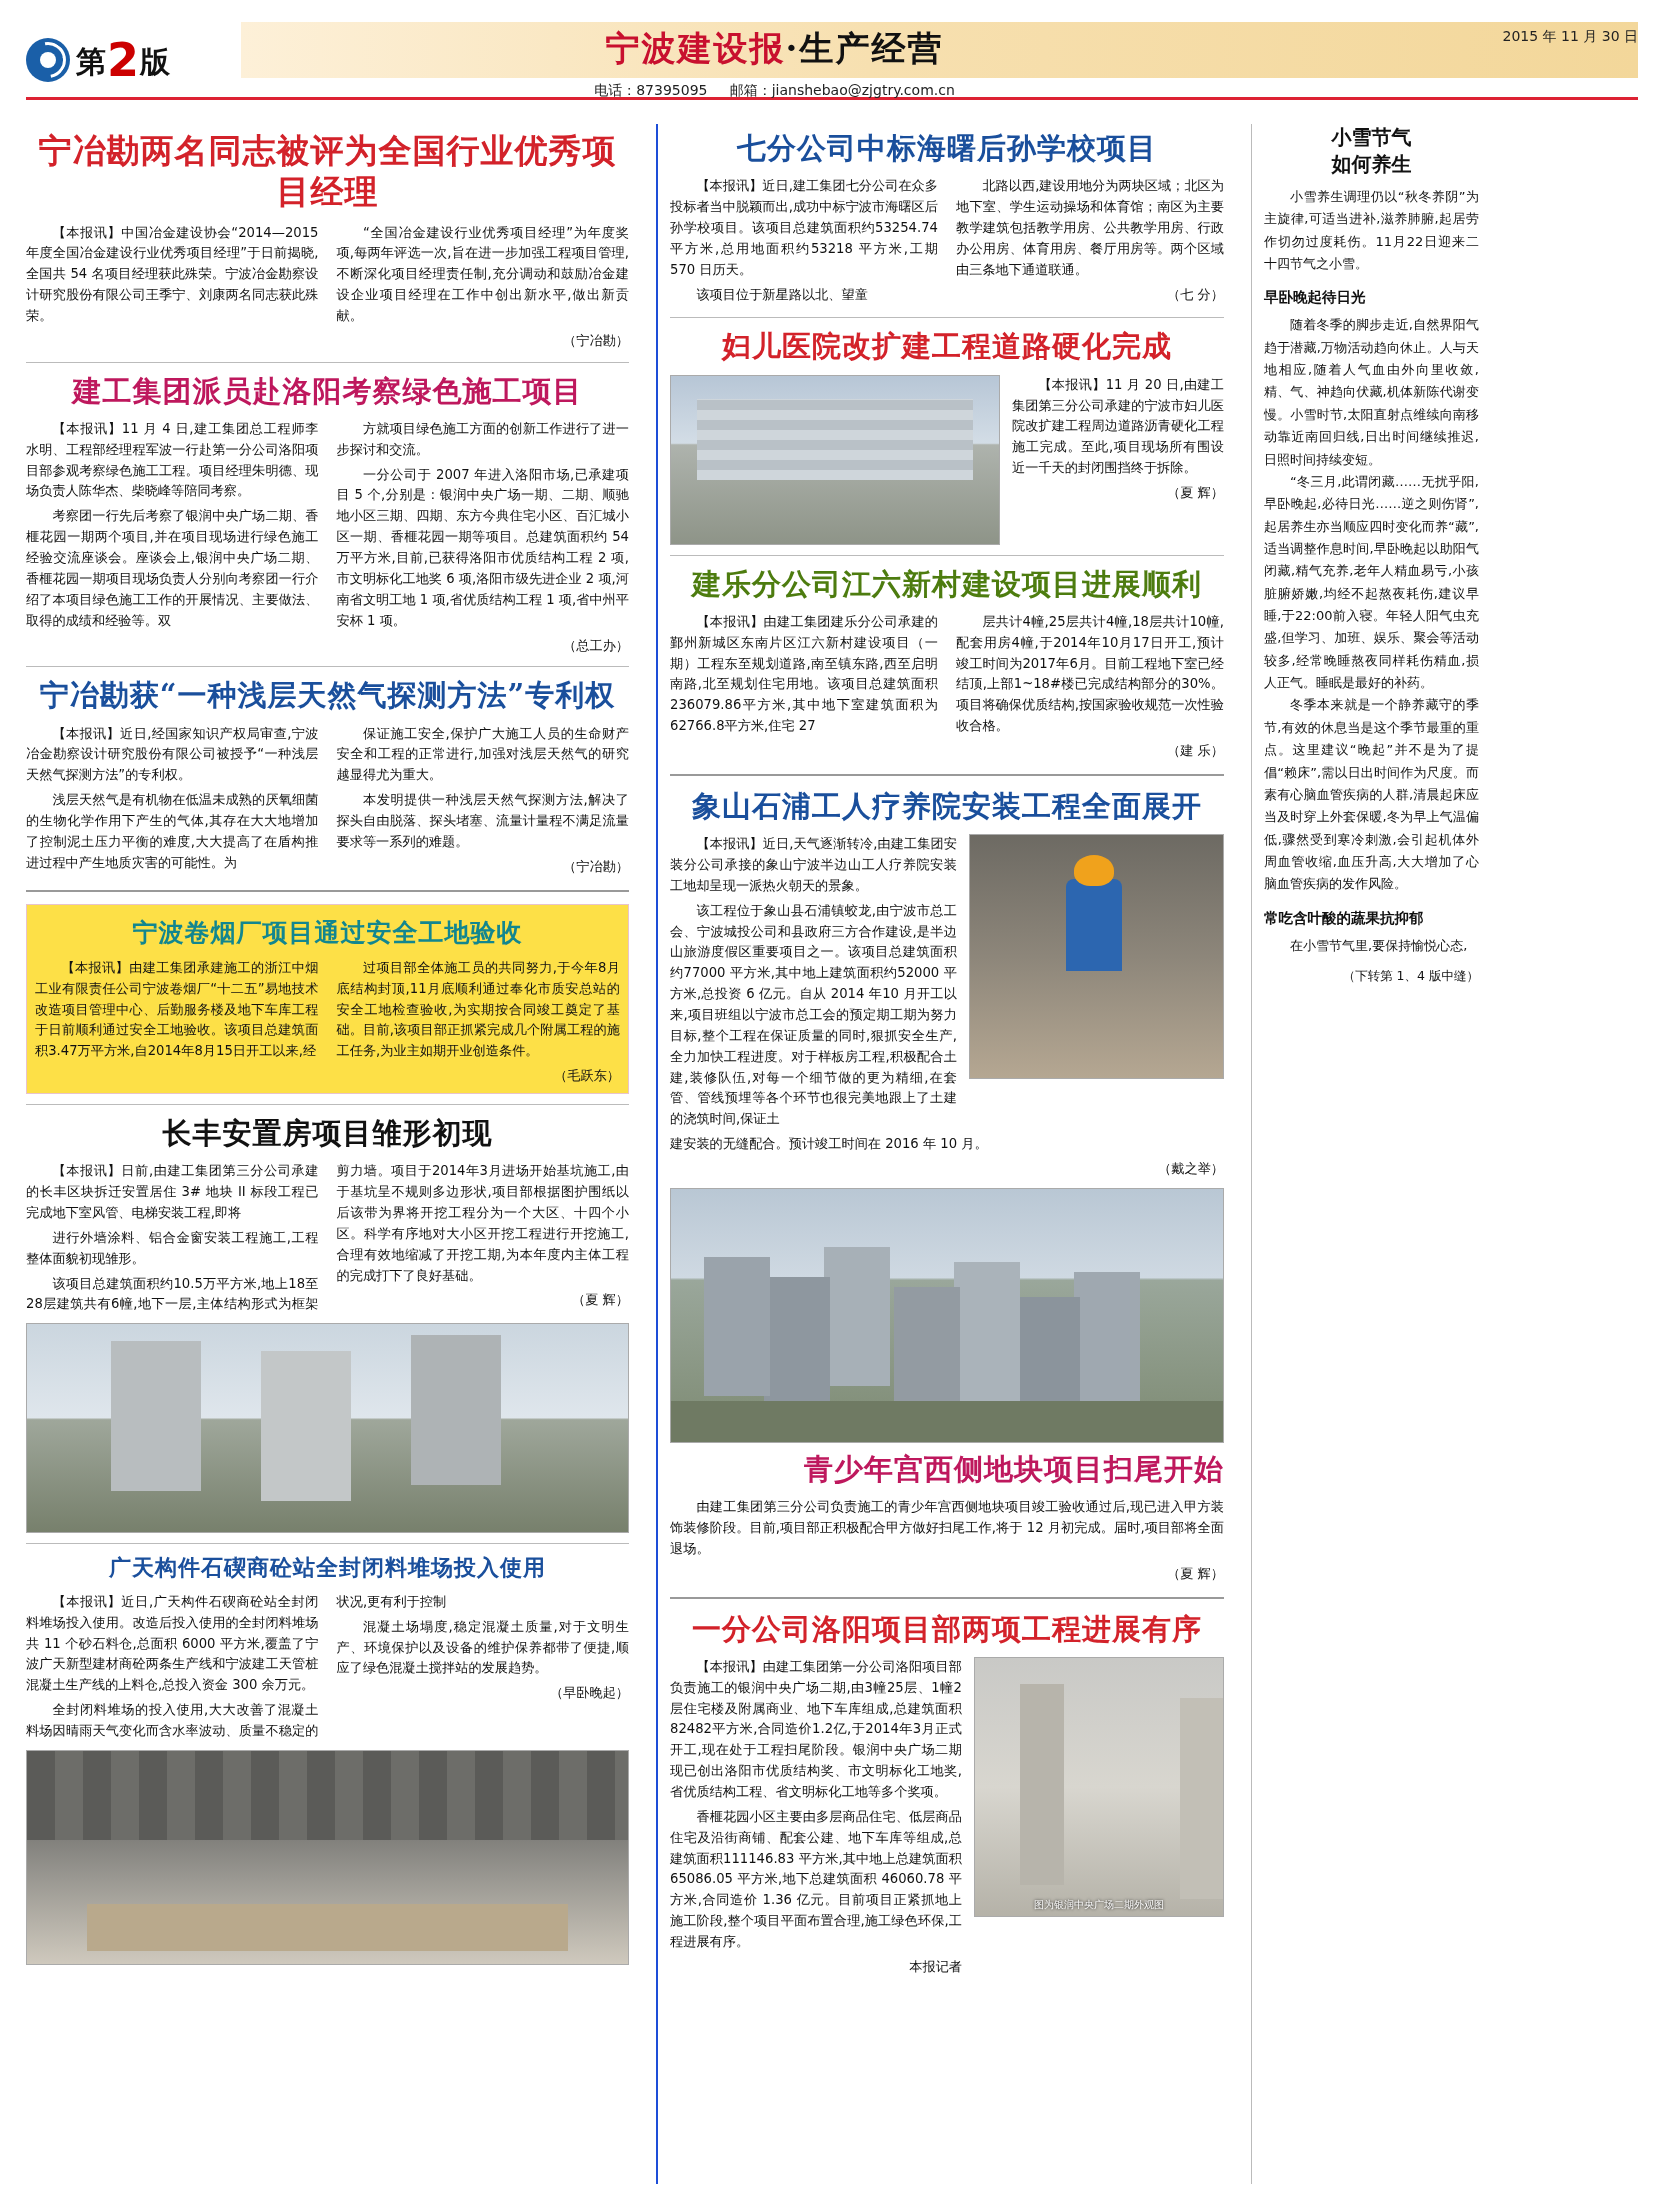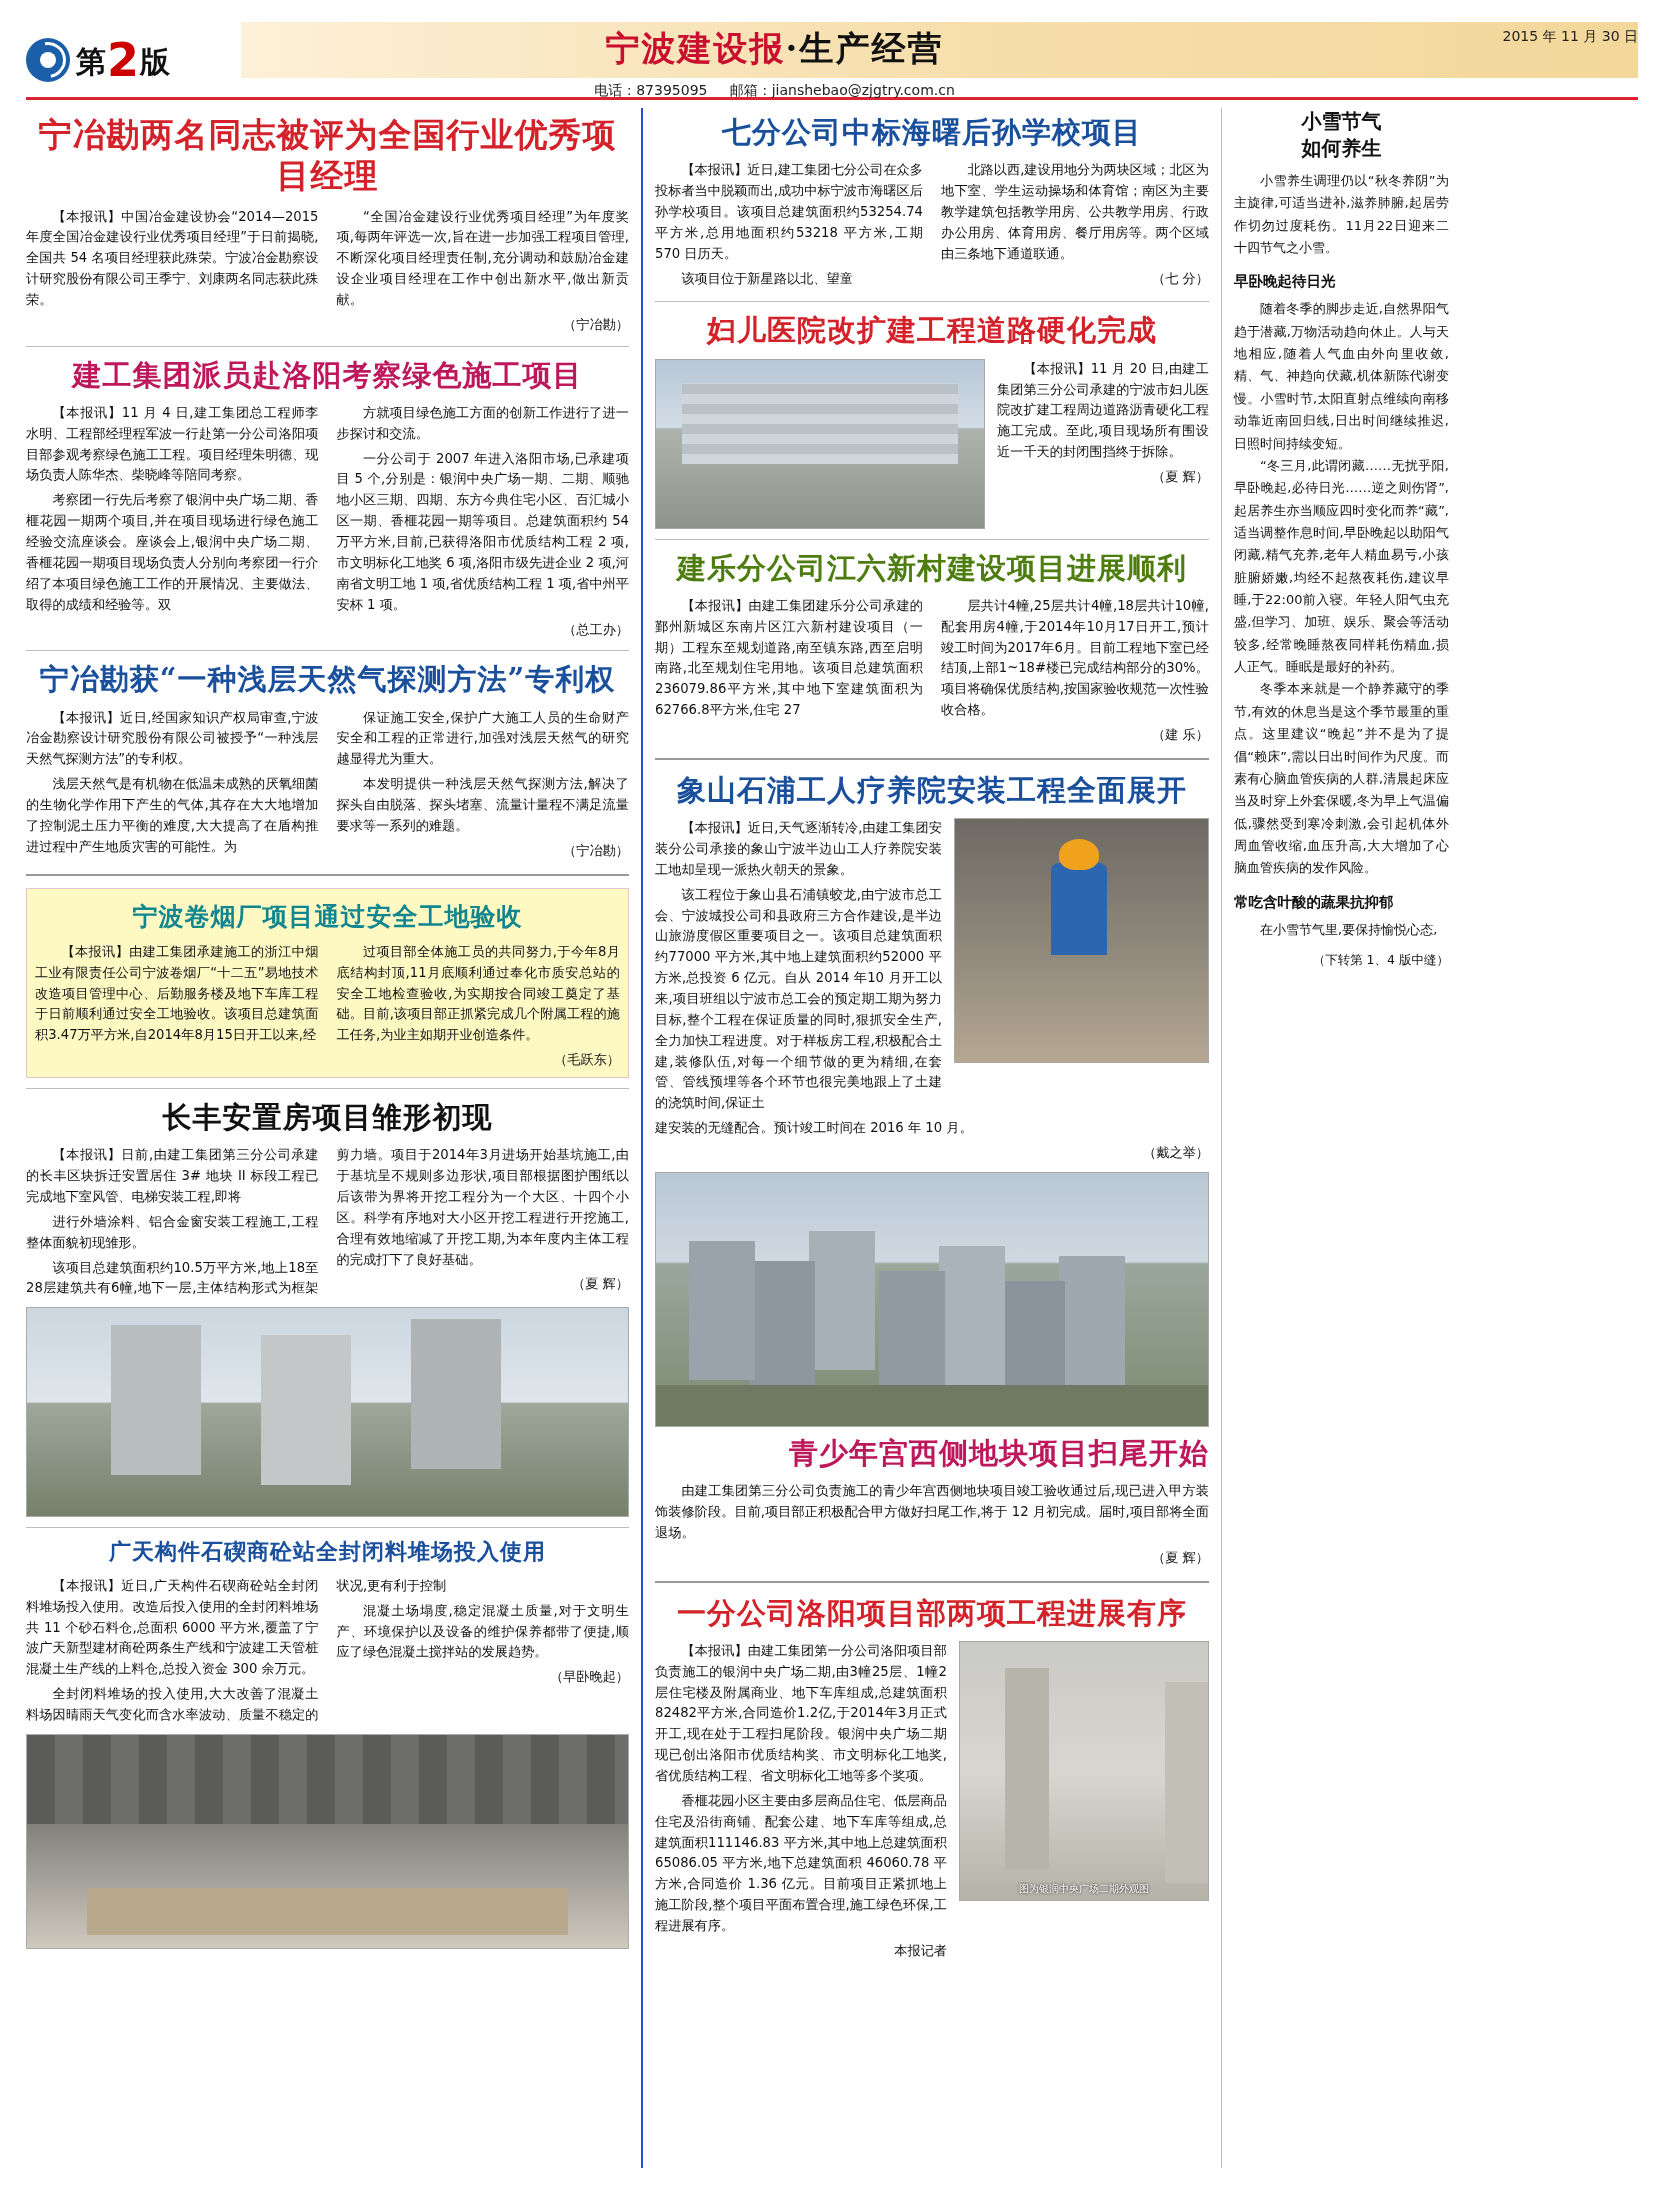--- a/index.html
+++ b/index.html
@@ -52,21 +52,21 @@
   .mh-contact { font-size:14px; color:#222; margin-top:10px;}
   .mh-right { width: 330px; text-align:right; font-size:14px; padding-top:6px;}
   .mh-date { font-size:14px; color:#222; }
   .mh-orange {
     position:absolute; left:215px; right:0; top:0; height:56px;
     background: linear-gradient(90deg,#fdf0d8,#f7e0b0 45%, #f3d79a 100%);
     z-index:-1;
   }
   
   .content {
-    display: flex; gap: 0; margin-top: 8px;
+    display: flex; gap: 15px; margin-top: 24px;
     height: 2060px;
   }
   .colA { width: 615px; padding-right: 12px; }
   .colB { width: 580px; padding: 0 12px; border-left:2px solid #1d4ed8; }
   .colC { width: 228px; padding-left: 12px; border-left:1px solid #bbb; }
 
   .hl-red   { color:#d3222a; }
   .hl-green { color:#be185d; }
   .hl-blue  { color:#1a4f9c; }
   .hl-purple{ color:#4d7c0f; }
@@ -161,21 +161,21 @@
     font-family:"DejaVu Serif","Liberation Serif",serif;
     font-size:20px; text-align:center; margin:0 0 8px 0; line-height:1.35;
   }
   .colC .sub {
     font-weight:bold; font-size:14.5px; margin:10px 0 4px 0;
   }
   .colC .txt { font-size:13px; line-height:1.72; text-align:justify; }
   .colC .txt p { text-indent:2em; margin:0; }
   .tail { text-align:right; font-size:12.5px; margin-top:8px;}
   .box-pink {
-    background:#fef9c3; border:1px solid #e8c4cc; padding:6px 8px;
+    background:#fde047; border:1px solid #e8c4cc; padding:6px 8px;
   }
   .imgwrap { margin:8px 0; }
 </style>
 </head>
 <body>
 
 <div class="page">
 
   <div class="masthead">
     <div class="mh-orange"></div>

